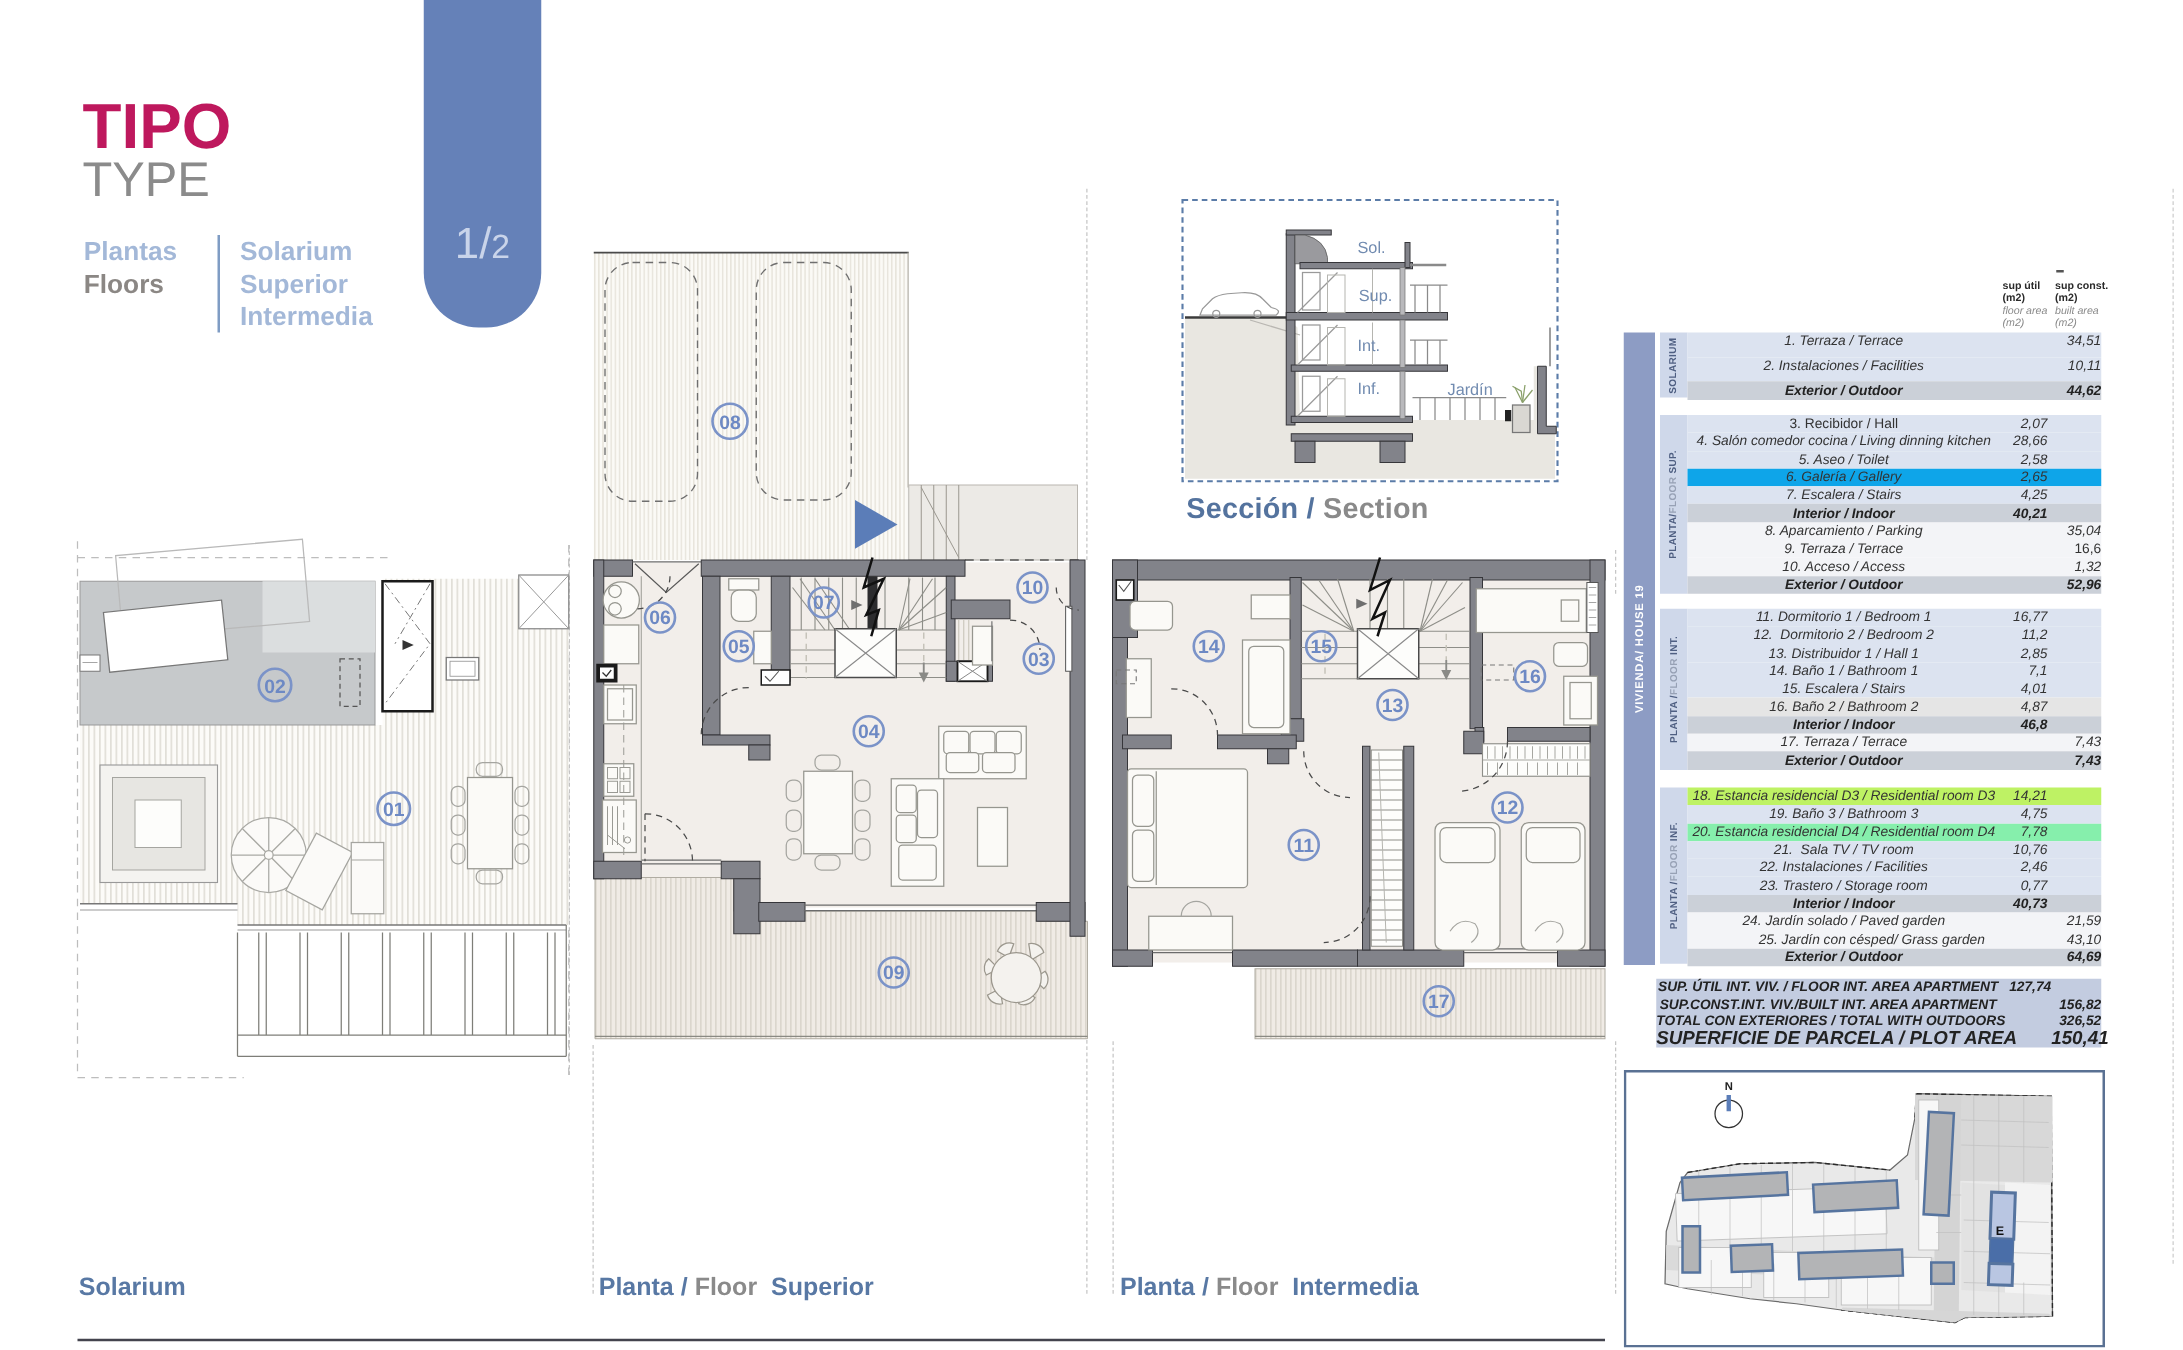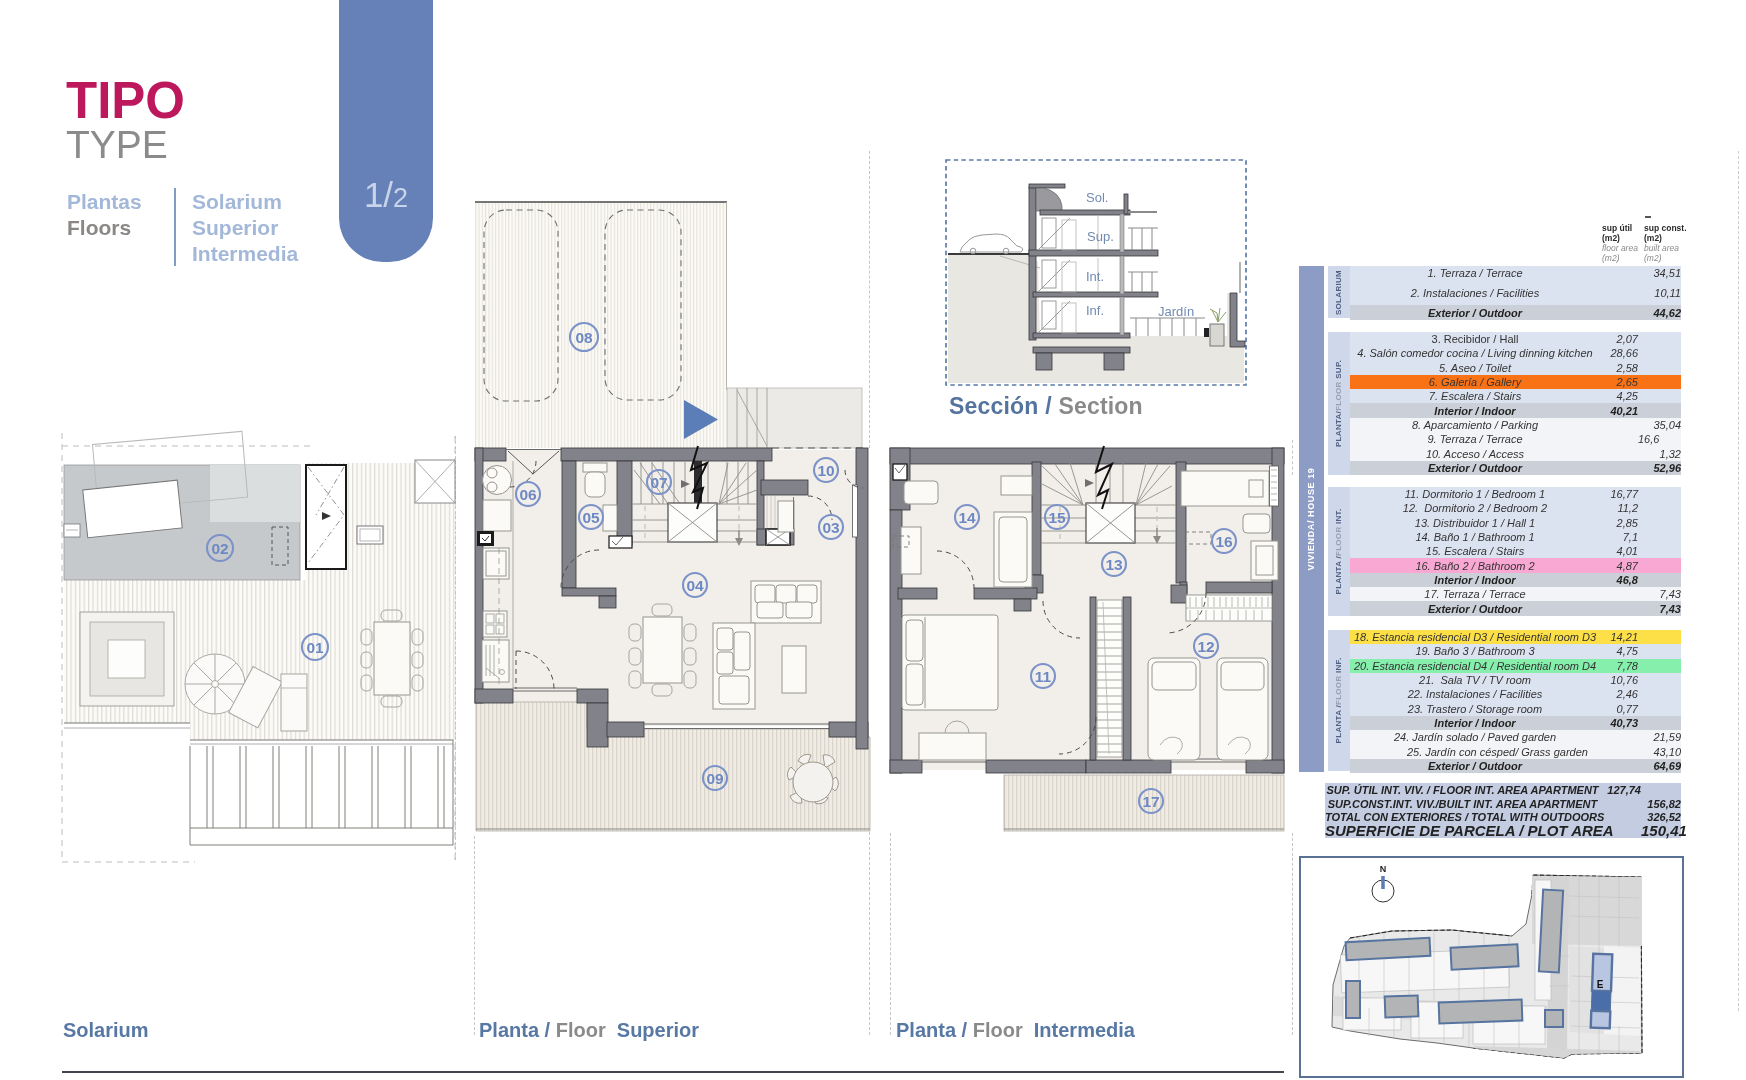--- a/index.html
+++ b/index.html
@@ -196,21 +196,21 @@
       <div style="display:flex;height:14.3px;background:#dce3f0;align-items:center;">
         <div style="width:250px;text-align:center;font-style:italic;color:#333;">4. Salón comedor cocina / Living dinning kitchen</div>
         <div style="width:38px;text-align:right;font-style:italic;color:#333;">28,66</div>
         <div style="width:43px;text-align:right;font-style:italic;color:#333;"></div>
       </div>
       <div style="display:flex;height:14.3px;background:#dce3f0;align-items:center;">
         <div style="width:250px;text-align:center;font-style:italic;color:#333;">5. Aseo / Toilet</div>
         <div style="width:38px;text-align:right;font-style:italic;color:#333;">2,58</div>
         <div style="width:43px;text-align:right;font-style:italic;color:#333;"></div>
       </div>
-      <div style="display:flex;height:14.3px;background:#f97316;align-items:center;">
+      <div style="display:flex;height:14.3px;background:#0ea5e9;align-items:center;">
         <div style="width:250px;text-align:center;font-style:italic;color:#333;">6. Galería / Gallery</div>
         <div style="width:38px;text-align:right;font-style:italic;color:#333;">2,65</div>
         <div style="width:43px;text-align:right;font-style:italic;color:#333;"></div>
       </div>
       <div style="display:flex;height:14.3px;background:#dce3f0;align-items:center;">
         <div style="width:250px;text-align:center;font-style:italic;color:#333;">7. Escalera / Stairs</div>
         <div style="width:38px;text-align:right;font-style:italic;color:#333;">4,25</div>
         <div style="width:43px;text-align:right;font-style:italic;color:#333;"></div>
       </div>
       <div style="display:flex;height:14.3px;background:#cbd0d8;align-items:center;font-weight:bold;">
@@ -219,21 +219,21 @@
         <div style="width:43px;text-align:right;font-style:italic;color:#222;"></div>
       </div>
       <div style="display:flex;height:14.3px;background:#f3f4f7;align-items:center;">
         <div style="width:250px;text-align:center;font-style:italic;color:#333;">8. Aparcamiento / Parking</div>
         <div style="width:38px;text-align:right;font-style:italic;color:#333;"></div>
         <div style="width:43px;text-align:right;font-style:italic;color:#333;">35,04</div>
       </div>
       <div style="display:flex;height:14.3px;background:#f3f4f7;align-items:center;">
         <div style="width:250px;text-align:center;font-style:italic;color:#333;">9. Terraza / Terrace</div>
         <div style="width:38px;text-align:right;font-style:italic;color:#333;"></div>
-        <div style="width:43px;text-align:left;font-style:italic;color:#333;">16,6</div>
+        <div style="width:43px;text-align:right;color:#333;">16,6</div>
       </div>
       <div style="display:flex;height:14.3px;background:#f3f4f7;align-items:center;">
         <div style="width:250px;text-align:center;font-style:italic;color:#333;">10. Acceso / Access</div>
         <div style="width:38px;text-align:right;font-style:italic;color:#333;"></div>
         <div style="width:43px;text-align:right;font-style:italic;color:#333;">1,32</div>
       </div>
       <div style="display:flex;height:14.3px;background:#cbd0d8;align-items:center;font-weight:bold;">
         <div style="width:250px;text-align:center;font-style:italic;color:#222;">Exterior / Outdoor</div>
         <div style="width:38px;text-align:right;font-style:italic;color:#222;"></div>
         <div style="width:43px;text-align:right;font-style:italic;color:#222;">52,96</div>
@@ -263,21 +263,21 @@
       <div style="display:flex;height:14.3px;background:#dce3f0;align-items:center;">
         <div style="width:250px;text-align:center;font-style:italic;color:#333;">14. Baño 1 / Bathroom 1</div>
         <div style="width:38px;text-align:right;font-style:italic;color:#333;">7,1</div>
         <div style="width:43px;text-align:right;font-style:italic;color:#333;"></div>
       </div>
       <div style="display:flex;height:14.3px;background:#dce3f0;align-items:center;">
         <div style="width:250px;text-align:center;font-style:italic;color:#333;">15. Escalera / Stairs</div>
         <div style="width:38px;text-align:right;font-style:italic;color:#333;">4,01</div>
         <div style="width:43px;text-align:right;font-style:italic;color:#333;"></div>
       </div>
-      <div style="display:flex;height:14.3px;background:#f9a8d4;align-items:center;">
+      <div style="display:flex;height:14.3px;background:#e5e5e5;align-items:center;">
         <div style="width:250px;text-align:center;font-style:italic;color:#333;">16. Baño 2 / Bathroom 2</div>
         <div style="width:38px;text-align:right;font-style:italic;color:#333;">4,87</div>
         <div style="width:43px;text-align:right;font-style:italic;color:#333;"></div>
       </div>
       <div style="display:flex;height:14.3px;background:#cbd0d8;align-items:center;font-weight:bold;">
         <div style="width:250px;text-align:center;font-style:italic;color:#222;">Interior / Indoor</div>
         <div style="width:38px;text-align:right;font-style:italic;color:#222;">46,8</div>
         <div style="width:43px;text-align:right;font-style:italic;color:#222;"></div>
       </div>
       <div style="display:flex;height:14.3px;background:#f3f4f7;align-items:center;">
@@ -290,21 +290,21 @@
         <div style="width:38px;text-align:right;font-style:italic;color:#222;"></div>
         <div style="width:43px;text-align:right;font-style:italic;color:#222;">7,43</div>
       </div>
     </div>
   </div>
 <div class="abs" style="left:1328px;top:630px;width:353px;height:141px;font-size:11px;">
     <div style="position:absolute;left:0;top:0;width:22px;height:141px;background:#cfd8ea;display:flex;align-items:center;justify-content:center;">
       <div style="transform:rotate(-90deg);white-space:nowrap;font-size:8px;font-weight:bold;color:#4f5f82;letter-spacing:0.3px;"><span style="color:#4f5f82;">PLANTA /</span><span style="color:#97a1b5;">FLOOR</span> <span style="color:#4f5f82;">INF.</span></div>
     </div>
     <div style="position:absolute;left:22px;top:0;width:331px;">
-      <div style="display:flex;height:14.3px;background:#fde047;align-items:center;">
+      <div style="display:flex;height:14.3px;background:#bef264;align-items:center;">
         <div style="width:250px;text-align:center;font-style:italic;color:#333;">18. Estancia residencial D3 / Residential room D3</div>
         <div style="width:38px;text-align:right;font-style:italic;color:#333;">14,21</div>
         <div style="width:43px;text-align:right;font-style:italic;color:#333;"></div>
       </div>
       <div style="display:flex;height:14.3px;background:#dce3f0;align-items:center;">
         <div style="width:250px;text-align:center;font-style:italic;color:#333;">19. Baño 3 / Bathroom 3</div>
         <div style="width:38px;text-align:right;font-style:italic;color:#333;">4,75</div>
         <div style="width:43px;text-align:right;font-style:italic;color:#333;"></div>
       </div>
       <div style="display:flex;height:14.3px;background:#86efac;align-items:center;">

